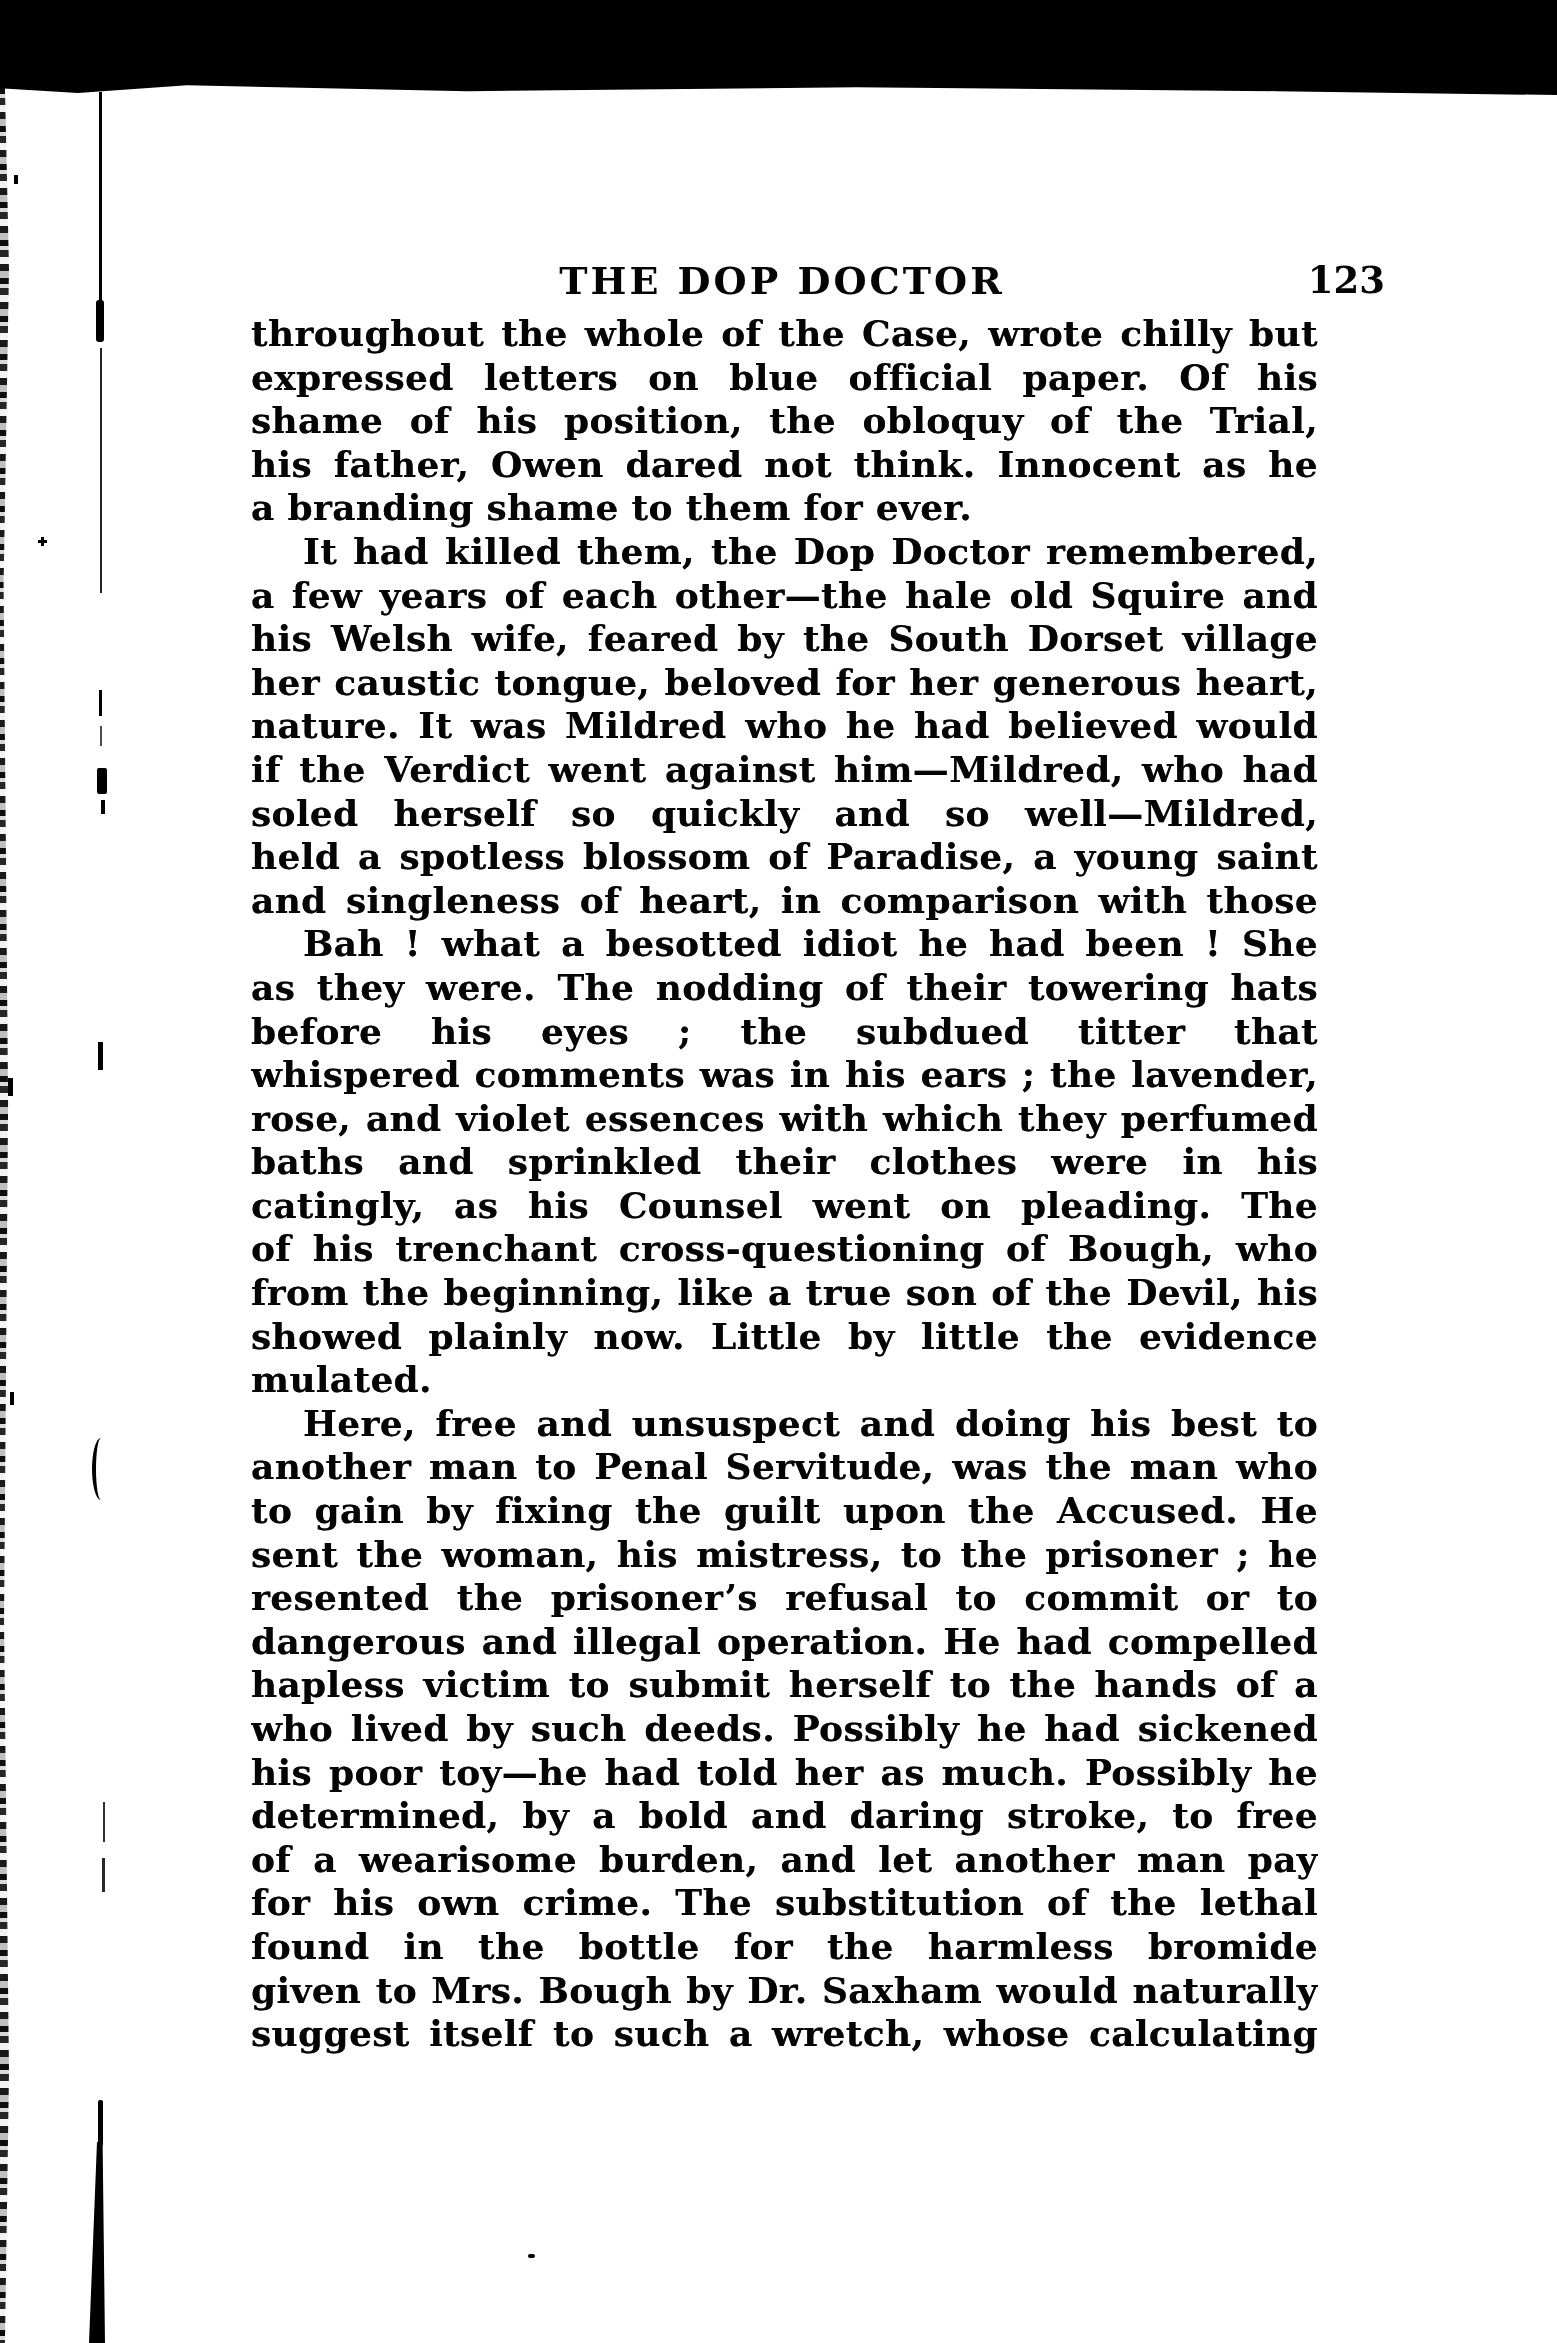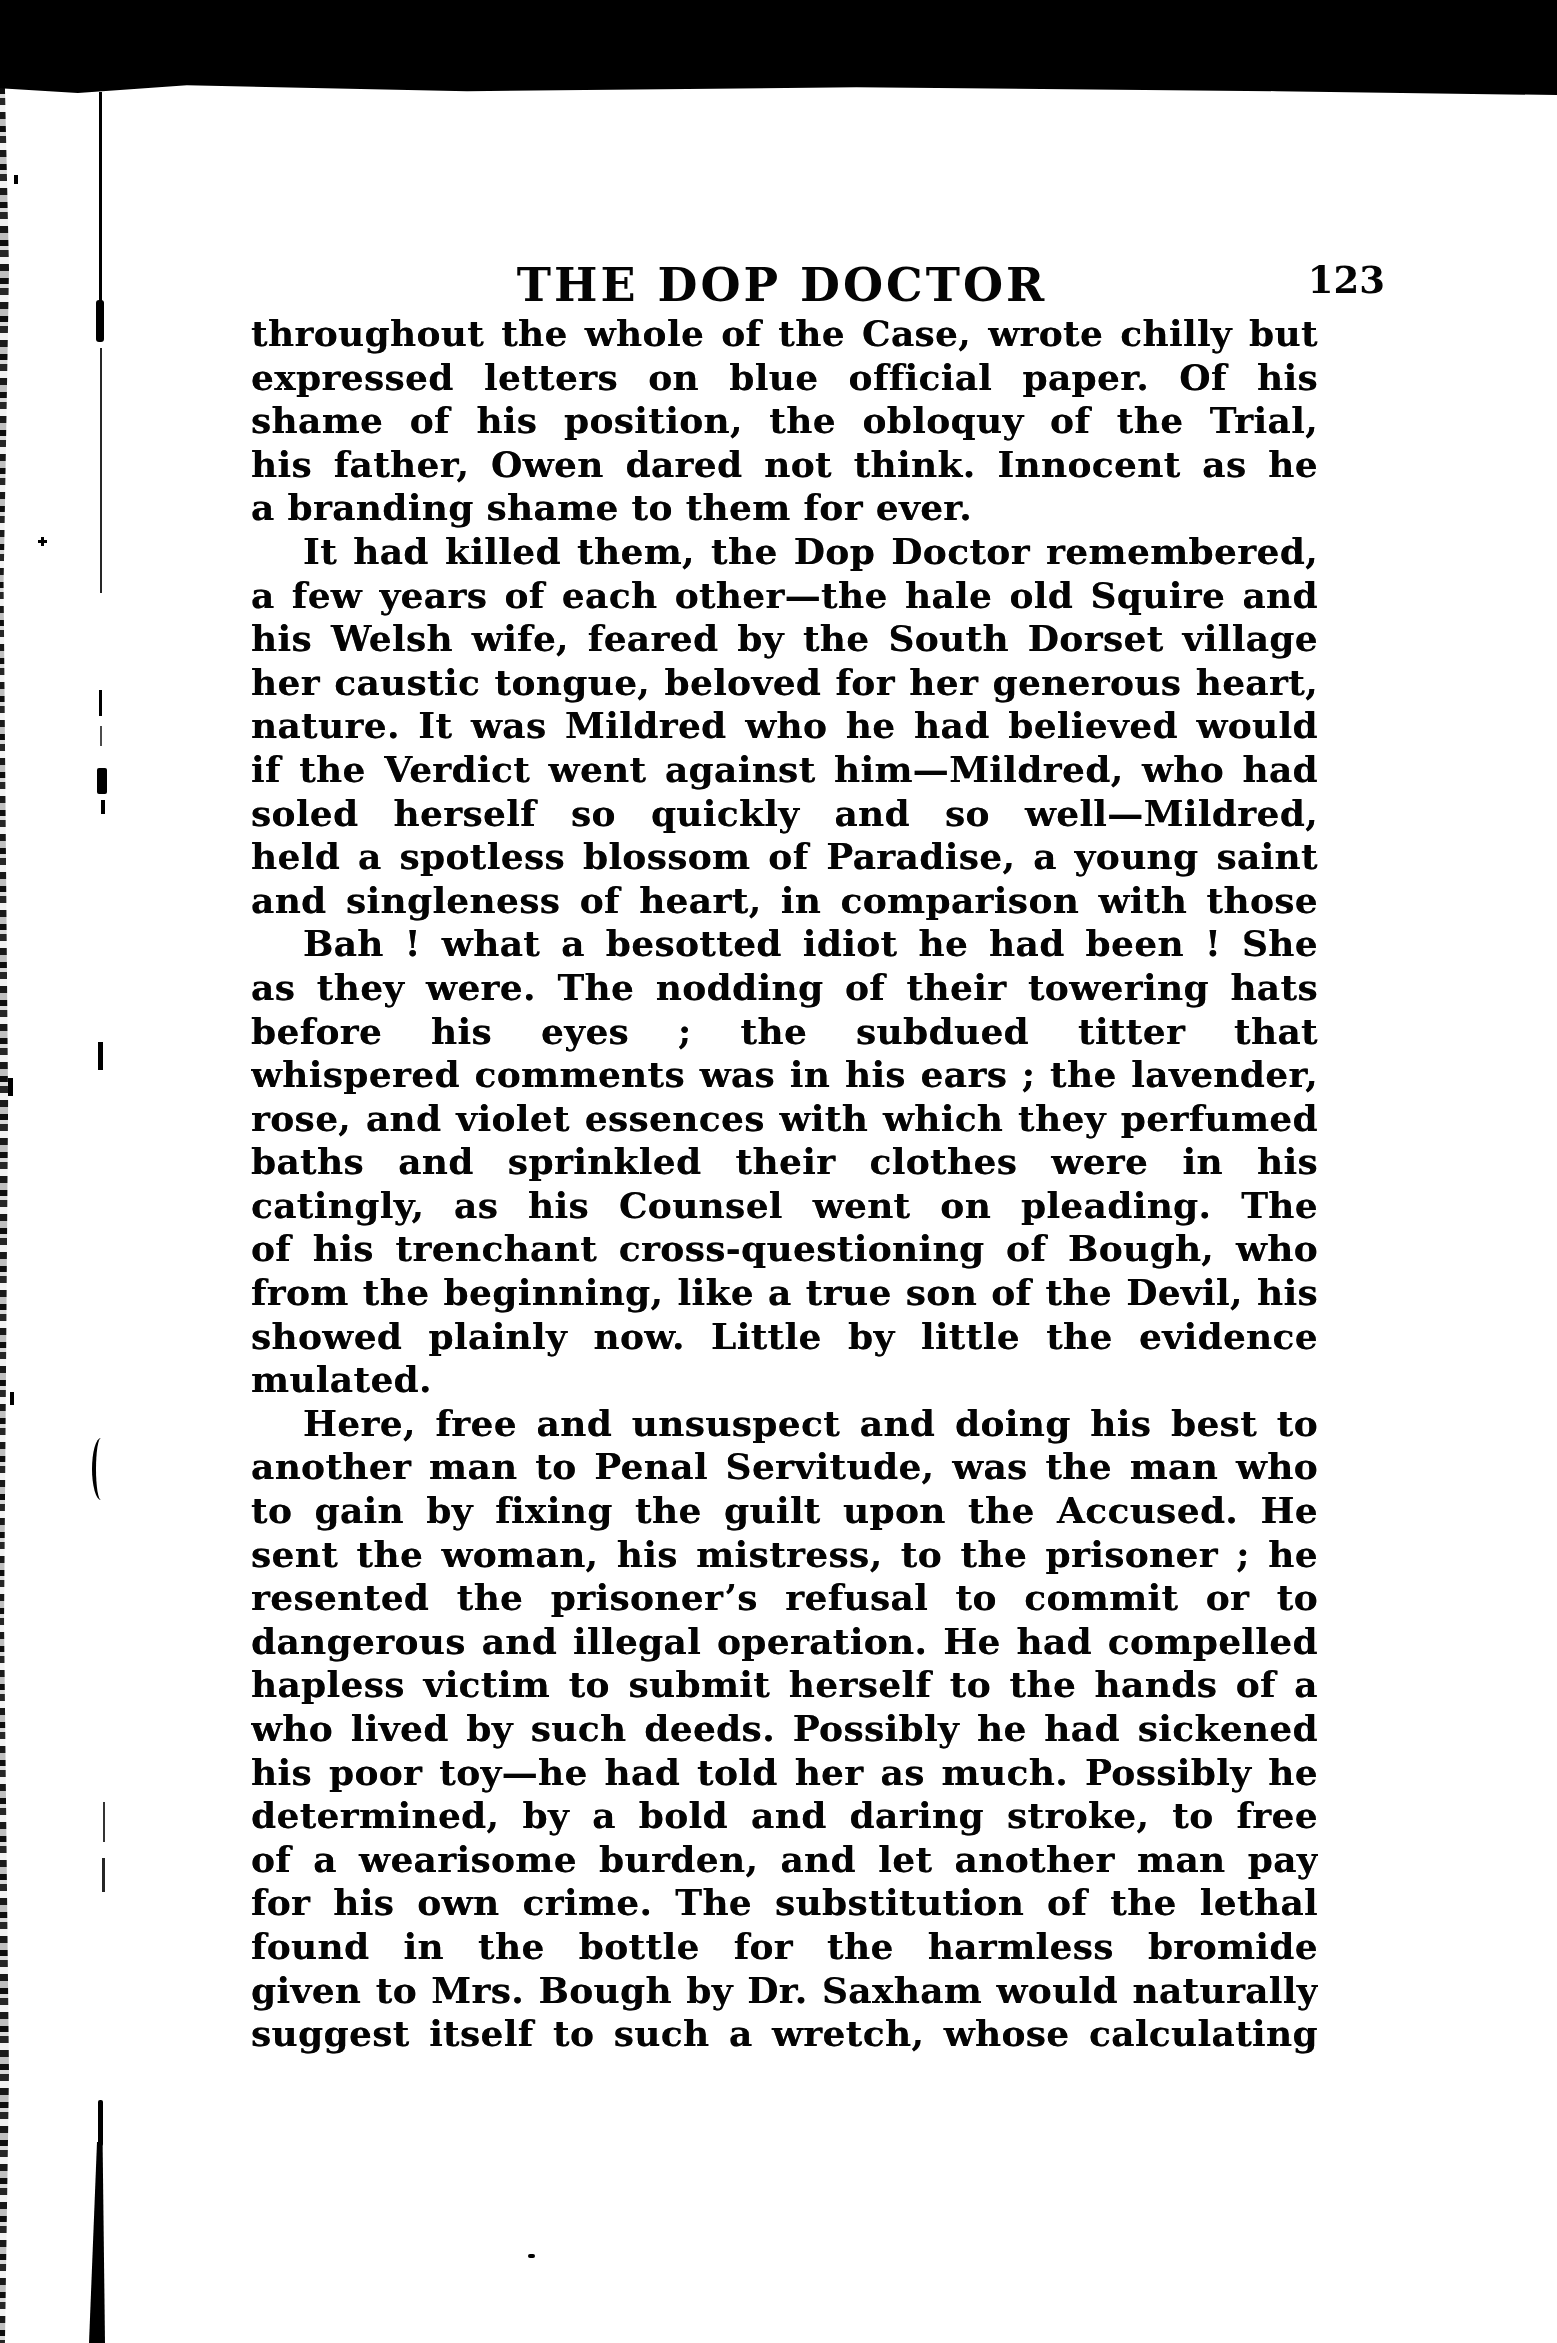--- a/index.html
+++ b/index.html
@@ -71,21 +71,21 @@
   
   .page-header {
     position: absolute;
     left: 0; top: 258px;
     width: 1557px; height: 44px;
   }
   .running-title {
     position: absolute;
     left: 782px; top: 0;
     transform: translateX(-50%);
-    font-size: 46px;
+    font-size: 38px;
     font-weight: bold;
     letter-spacing: 3px;
     white-space: nowrap;
   }
   .page-number {
     position: absolute;
     left: 1345px; top: 0;
     transform: translateX(-100%);
     font-size: 37px;
     font-weight: bold;

